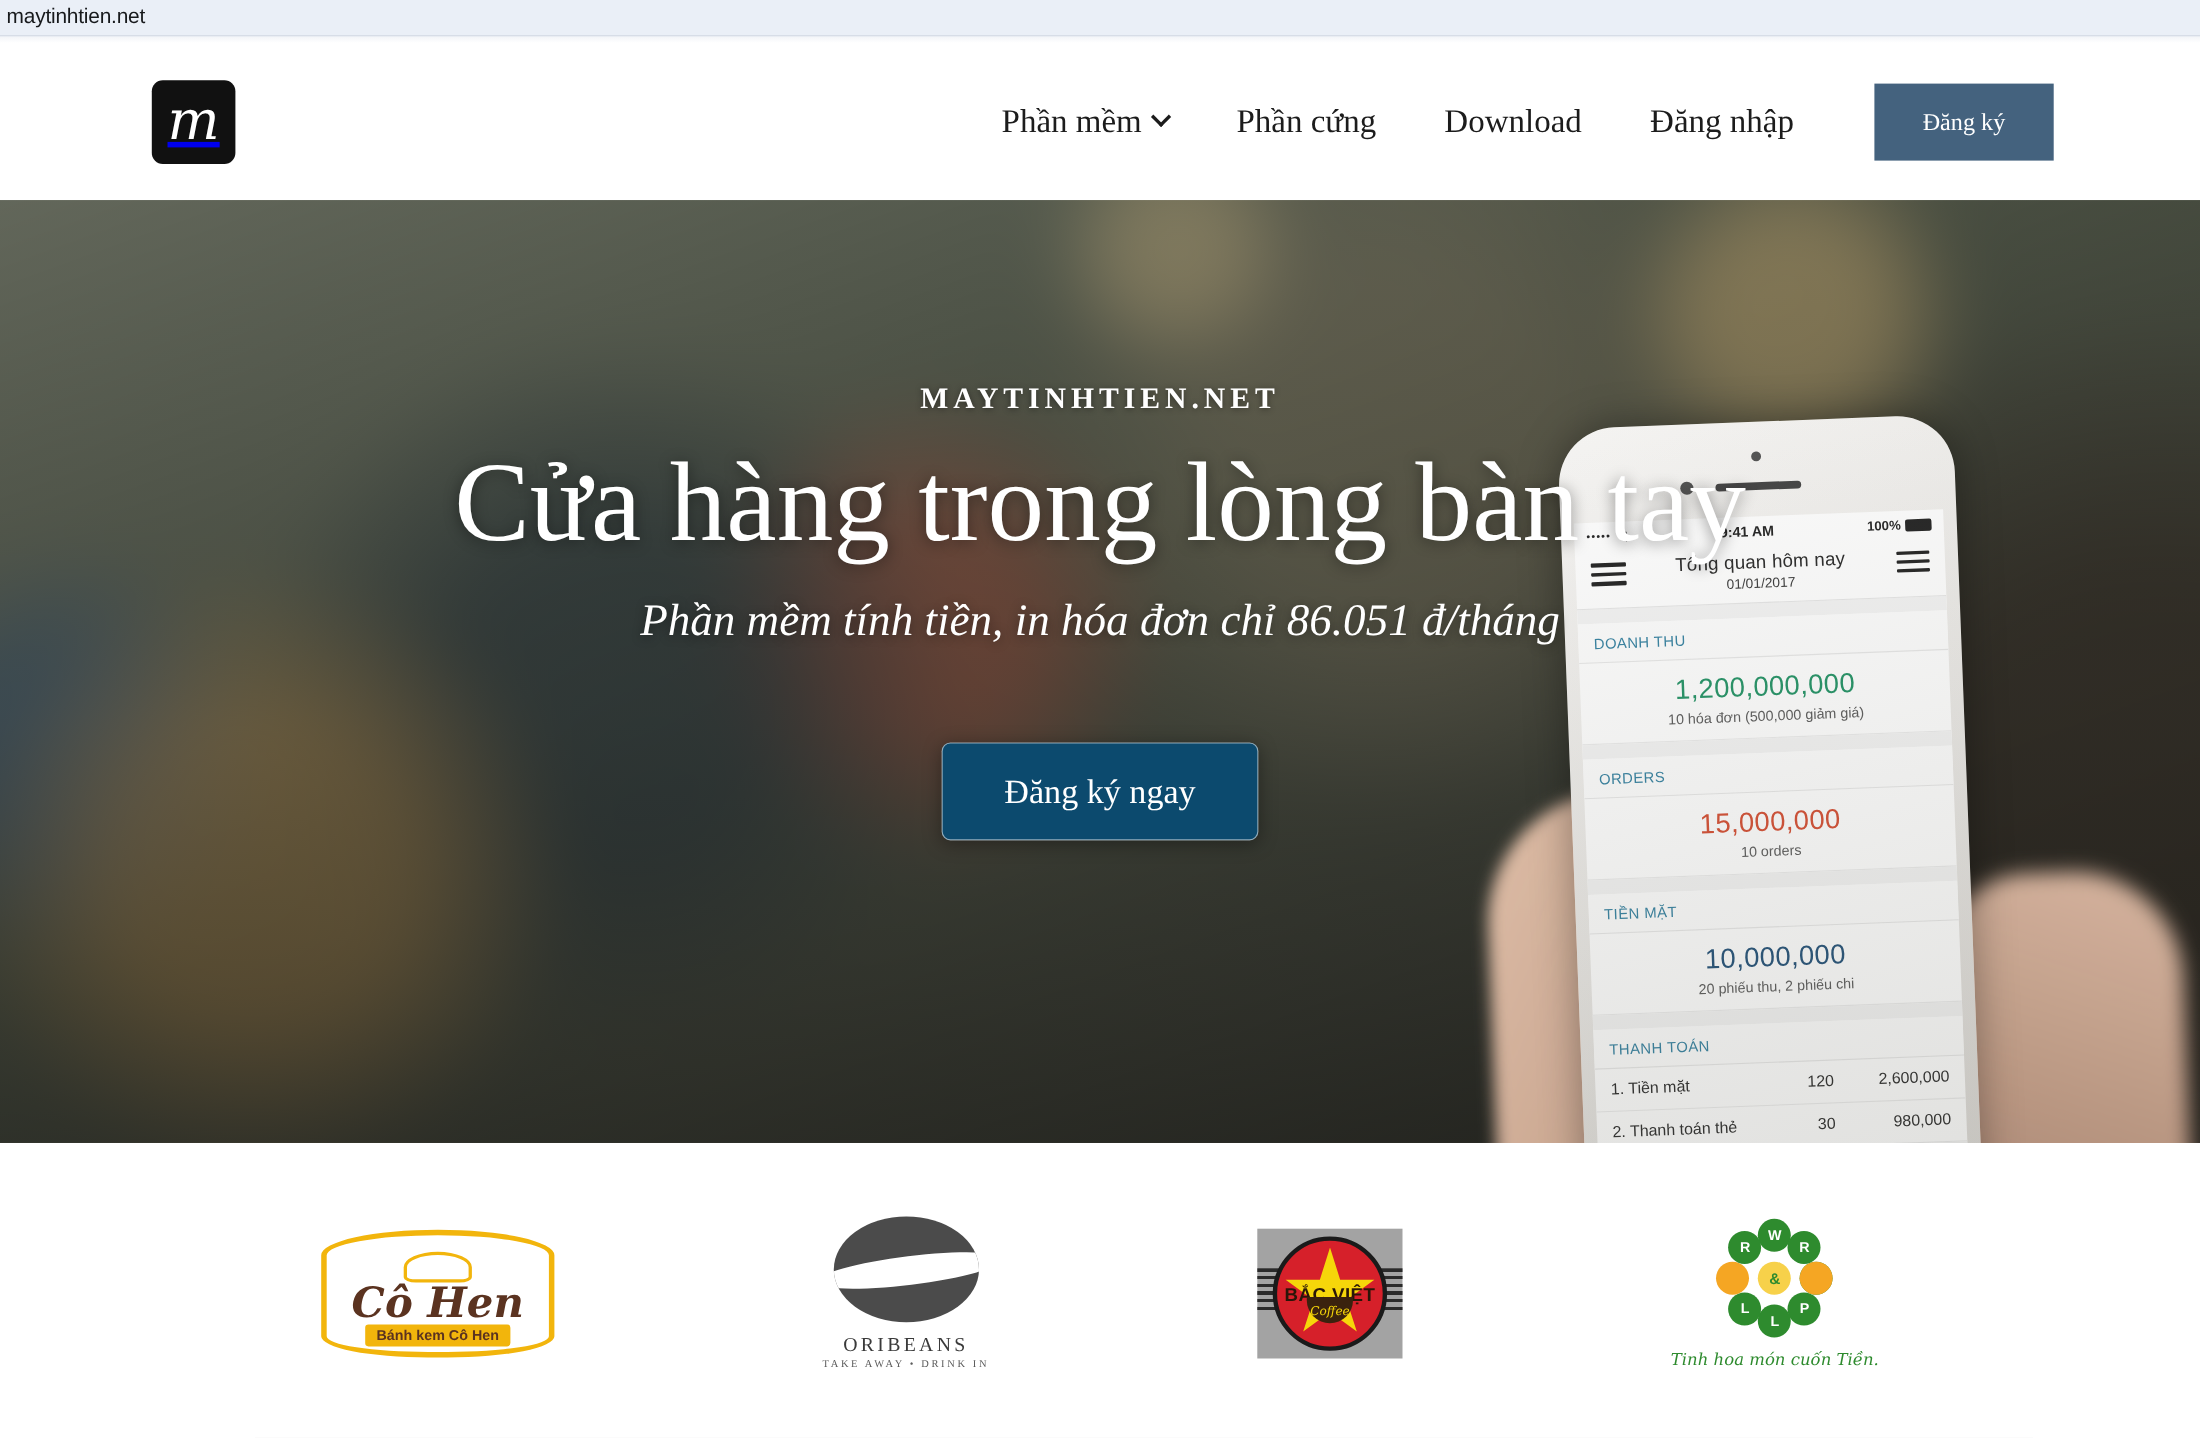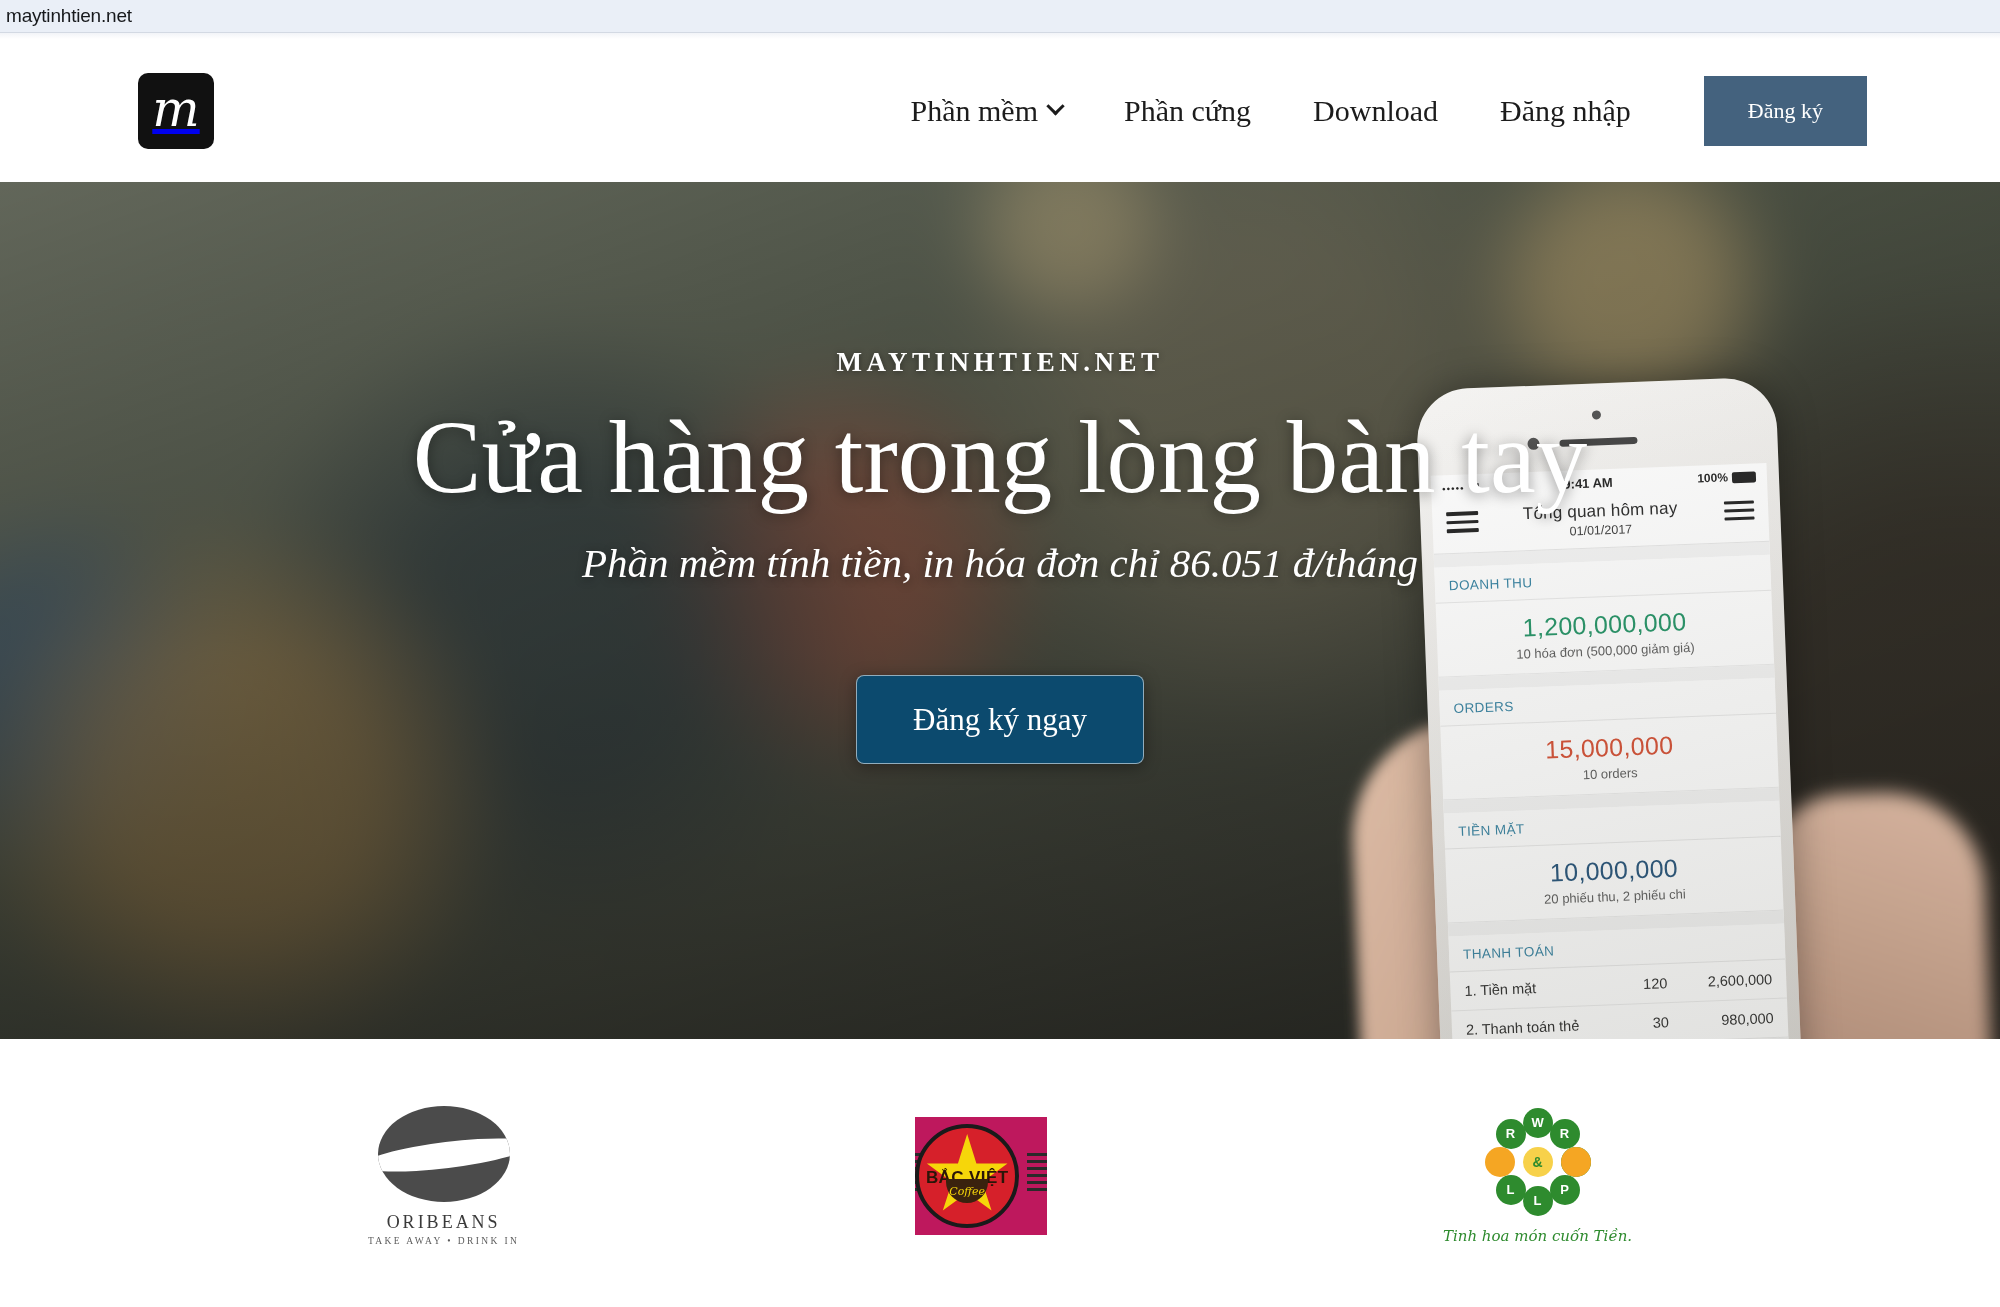--- a/index.html
+++ b/index.html
@@ -347,22 +347,22 @@
   .oribeans .ob-sub {
     margin-top: 3px;
     font-family: "Liberation Serif", "DejaVu Serif", serif;
     font-size: 9.5px; letter-spacing: 2.4px; color: #5c5c5c;
   }
 
   
   .bacviet {
     position: relative;
     width: 132px; height: 118px;
-    background: #be185d;
-    display: flex; align-items: center; 
+    background: #a3a3a3;
+    display: flex; align-items: center; justify-content: center;
   }
   .bacviet .disc {
     position: relative;
     width: 104px; height: 104px;
     border-radius: 50%;
     background: #d6202a;
     border: 4px solid #1a1a1a;
     display: flex; align-items: center; justify-content: center;
   }
   .bacviet .star {
@@ -549,20 +549,27 @@
   <div class="hero-copy">
     <div class="eyebrow">MAYTINHTIEN.NET</div>
     <h1 class="hero-title">Cửa hàng trong lòng bàn tay</h1>
     <p class="hero-sub">Phần mềm tính tiền, in hóa đơn chỉ 86.051 đ/tháng</p>
     <button class="hero-cta">Đăng ký ngay</button>
   </div>
 </section>
 
 <section class="clients">
 
+  <div class="client-logo">
+    <div class="cohen">
+      <div class="hat"></div>
+      <div class="script">Cô Hen</div>
+      <div class="tagline">Bánh kem Cô Hen</div>
+    </div>
+  </div>
 
   <div class="client-logo">
     <div class="oribeans">
       <div class="bean"></div>
       <div class="ob-name">ORIBEANS</div>
       <div class="ob-sub">TAKE AWAY  •  DRINK IN</div>
     </div>
   </div>
 
   <div class="client-logo">

